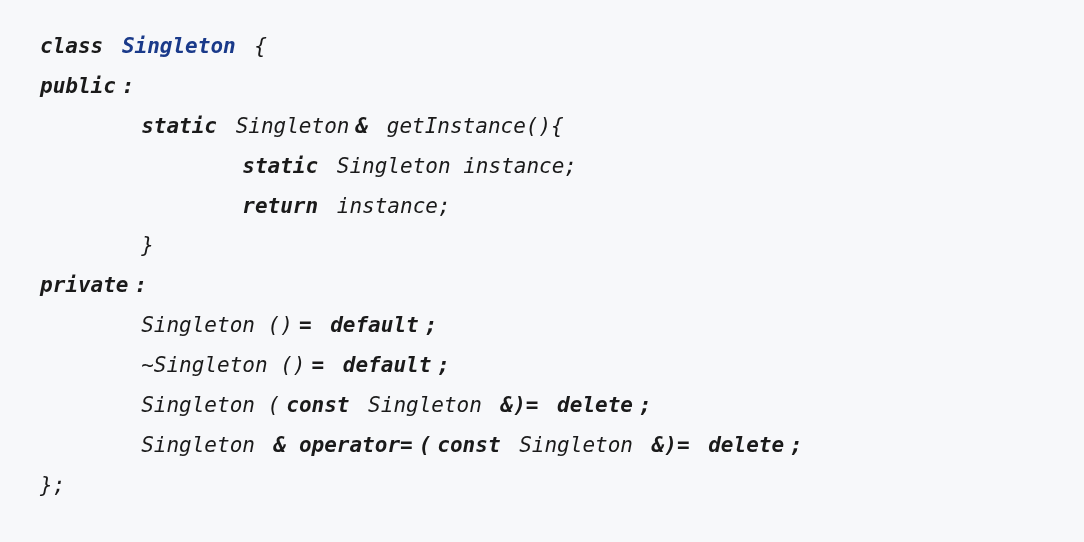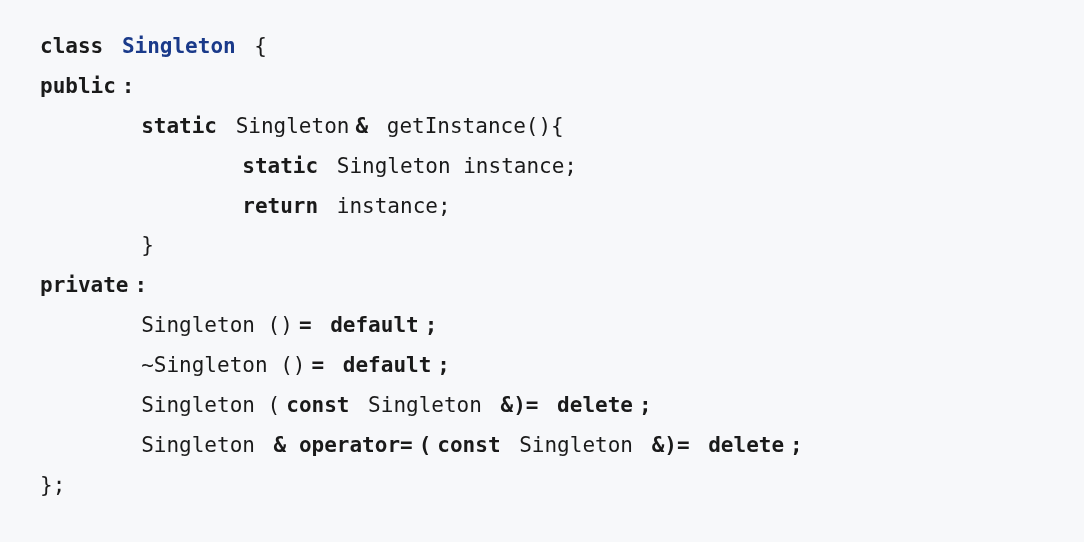--- a/index.html
+++ b/index.html
@@ -1,15 +1,15 @@
 <!DOCTYPE html>
 <html><head>
 <meta charset="utf-8">
 <style>
-  * { margin: 3px; padding: 0; box-sizing: border-box; }
+  * { margin: 3px; padding: 0; box-sizing: border-box; font-style: italic; }
   html, body { width: 1084px; height: 542px; }
   body {
     background: #f7f8fa;
     font-family: "SF Mono", "Monaco", "Menlo", "Consolas", "DejaVu Sans Mono", monospace;
     font-size: 21px;
     line-height: 1.9;
     color: #1a1a1a;
     padding: 18px 28px;
     font-weight: 400;
   }

